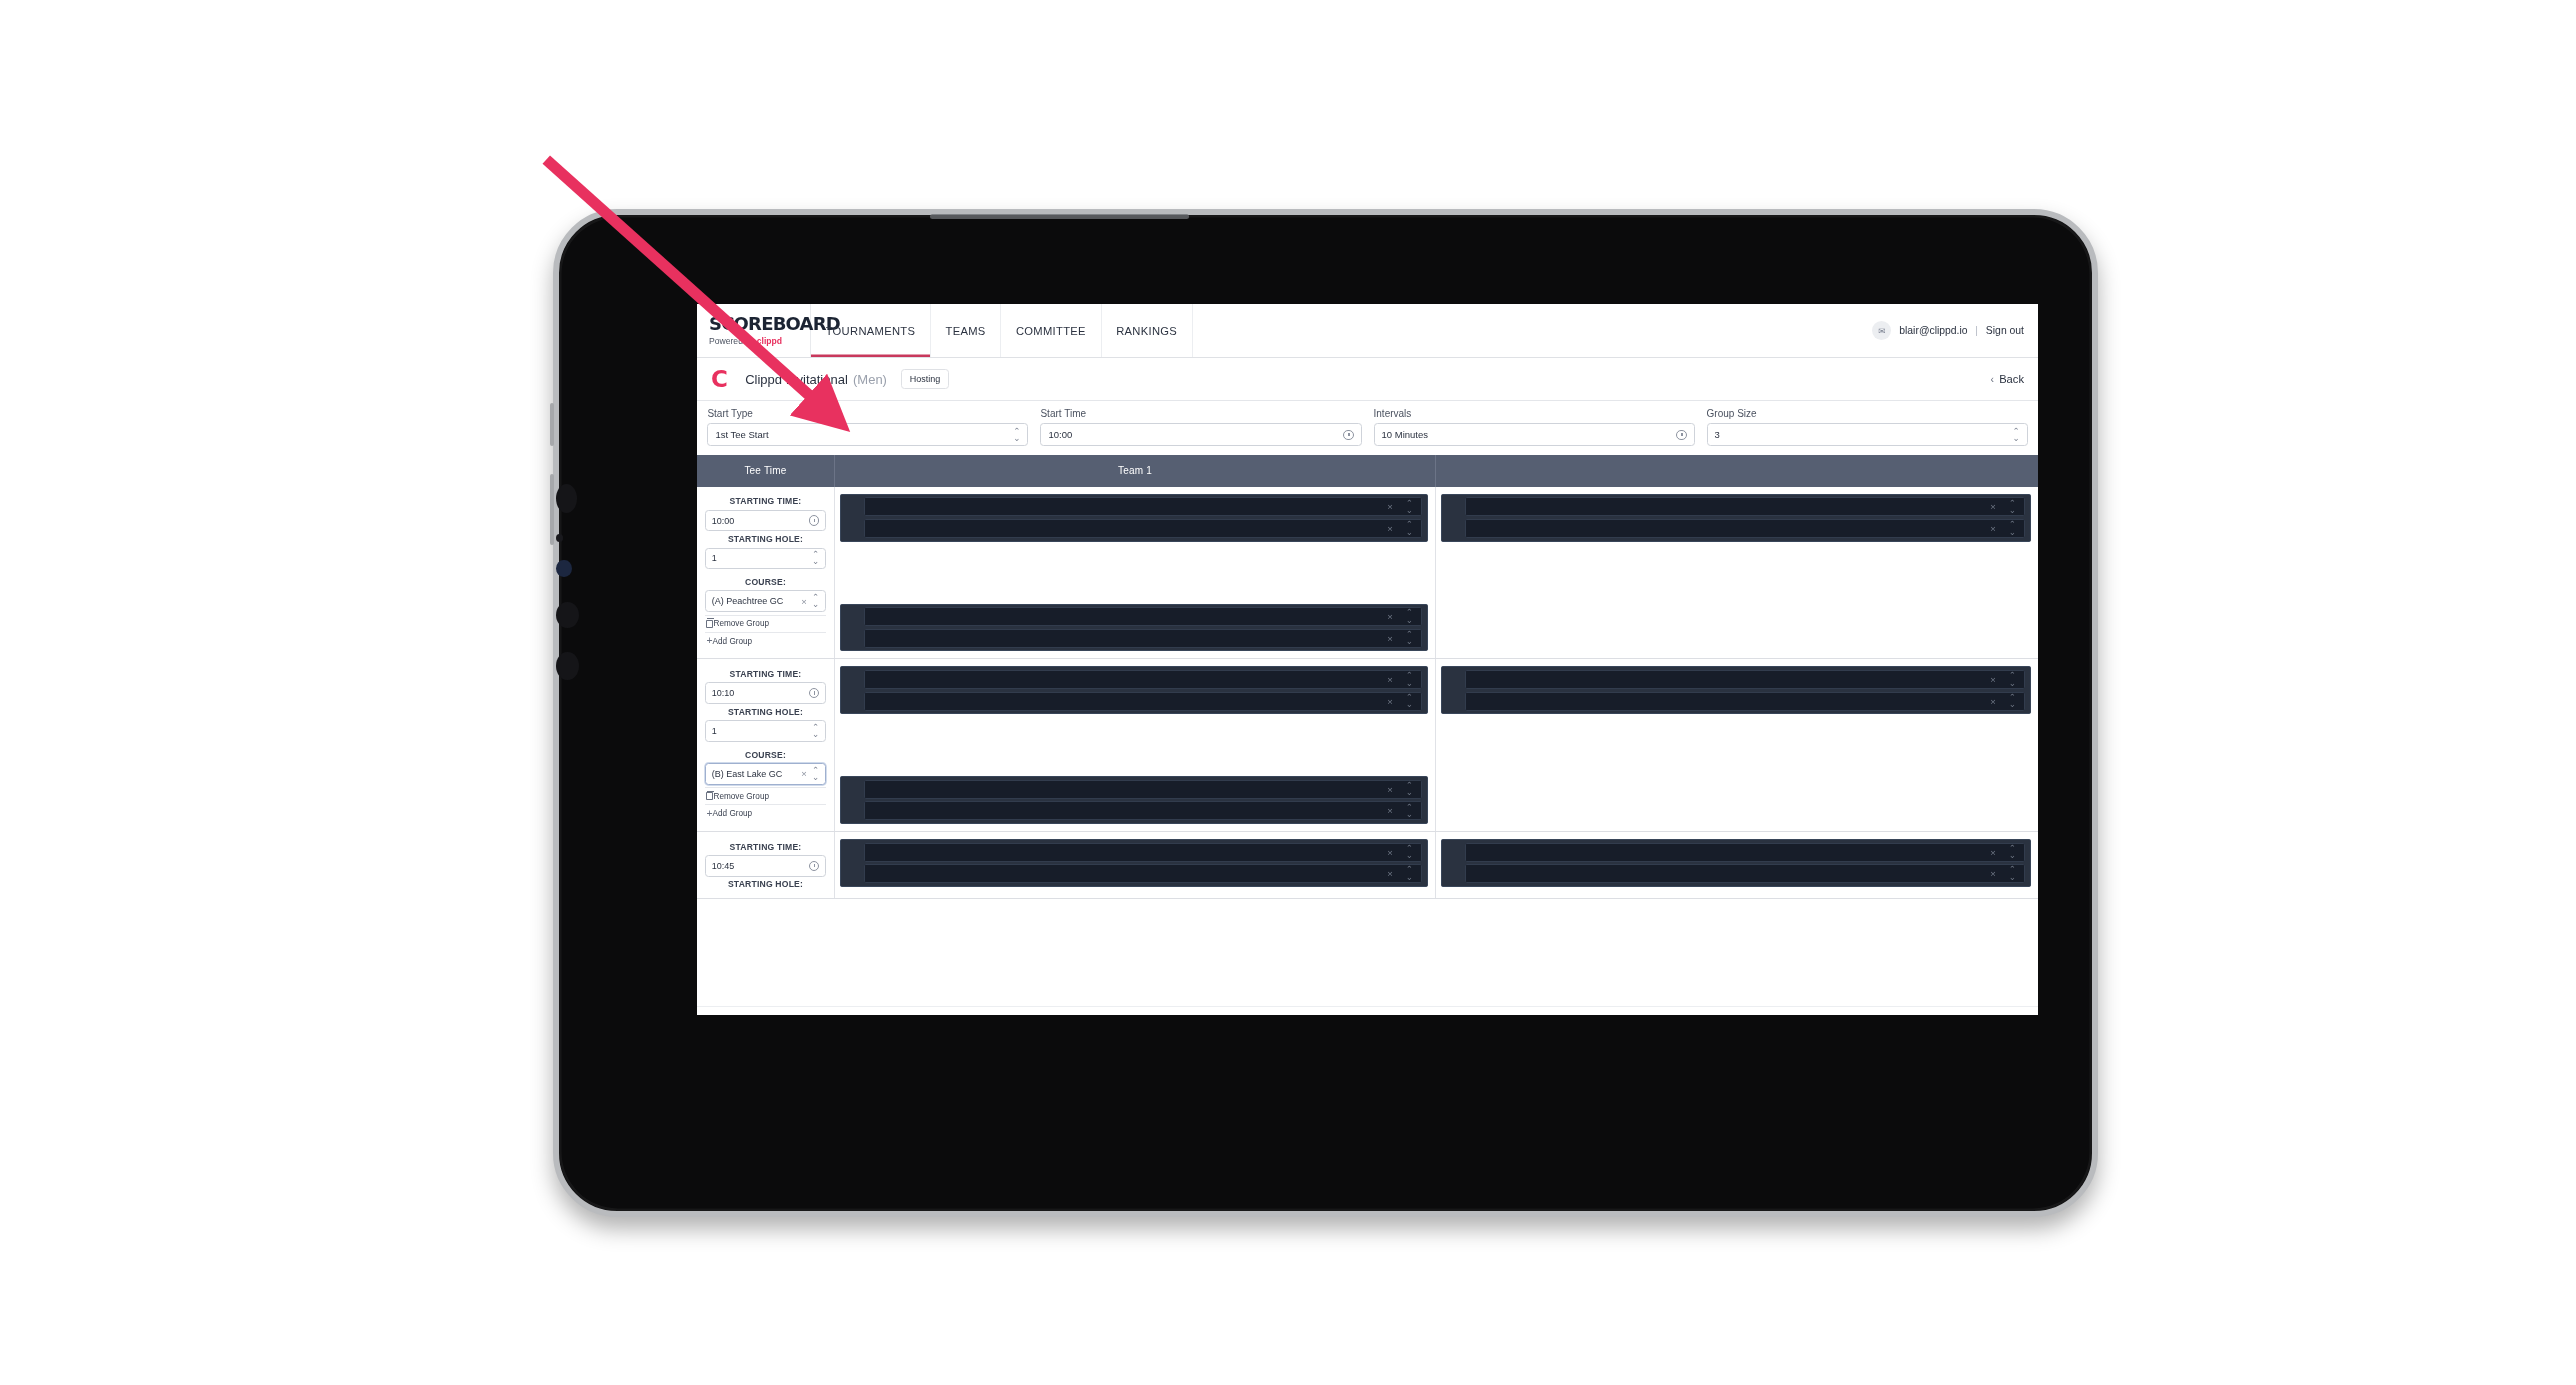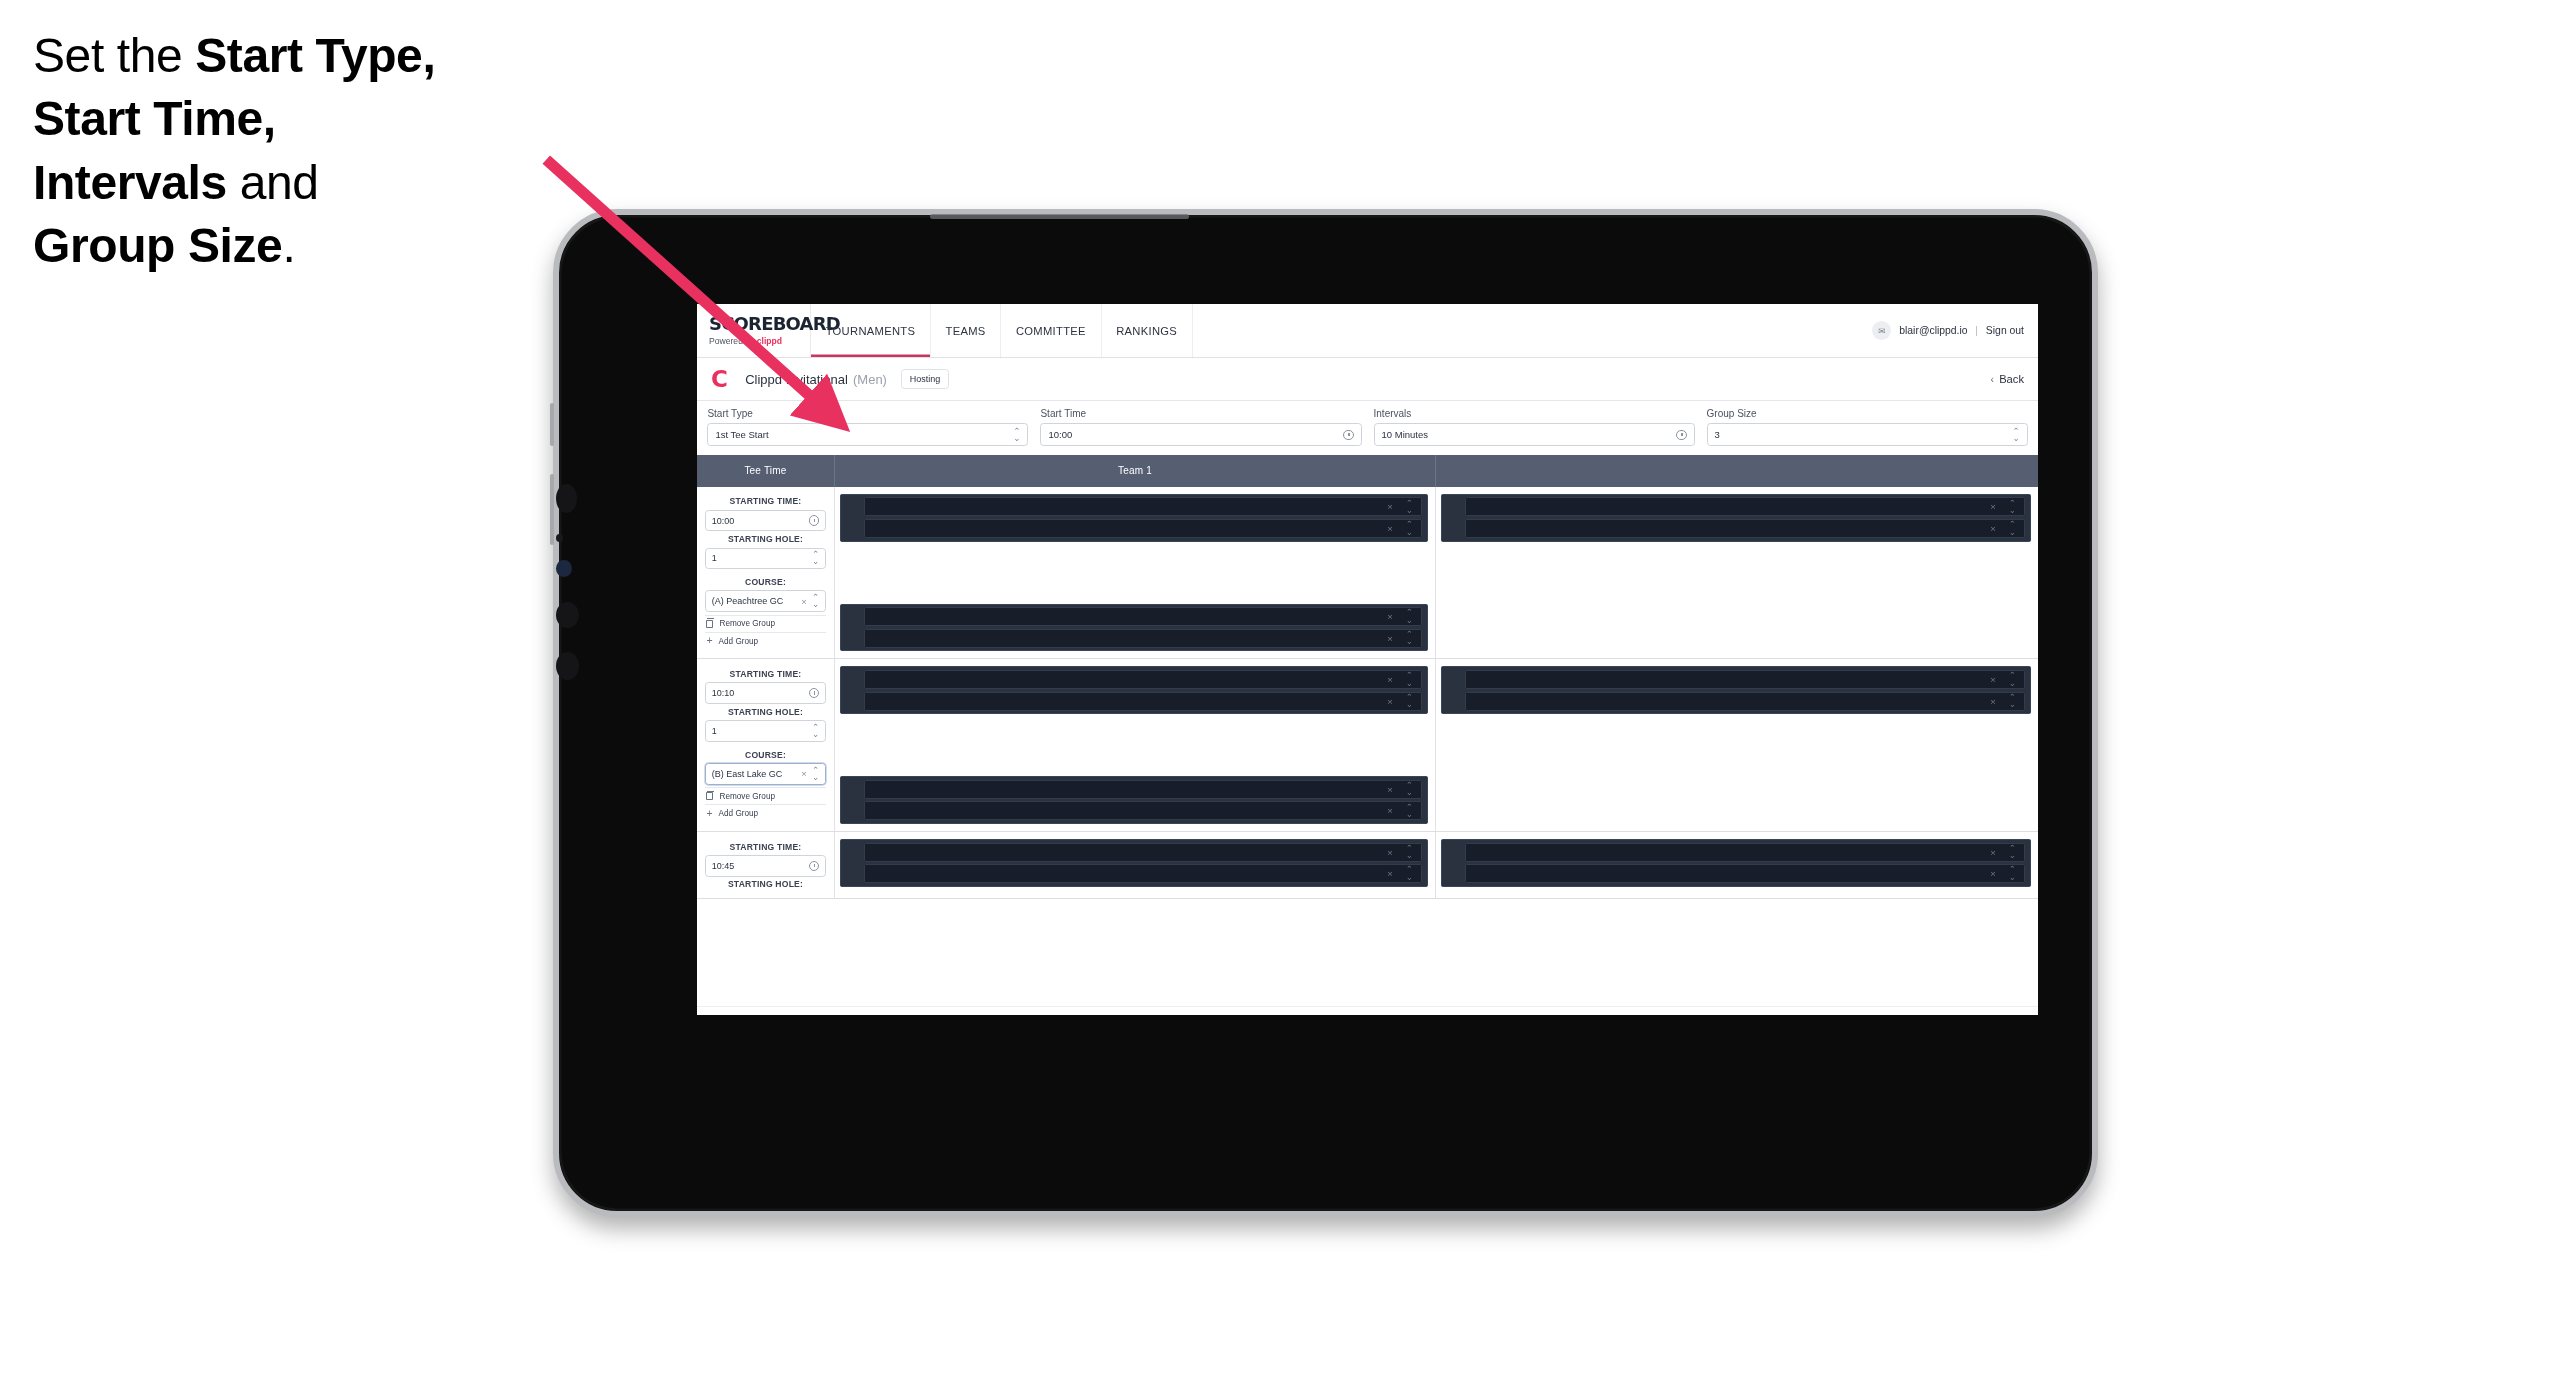--- a/index.html
+++ b/index.html
@@ -172,21 +172,21 @@
   }
   .mini-ctl {
     height: 21.6px; border: 0.9px solid #cfd3da; border-radius: 3.5px;
     background: #fff; display: flex; align-items: center;
     padding: 0 6px; font-size: 9px; color: #2b3240; margin-bottom: 2.6px;
   }
   .mini-ctl.focus { border-color: #9fb0cf; box-shadow: 0 0 0 0.9px #cfdaeb; }
   .mini-ctl .val { flex: 1; }
   .ico-x { font-size: 9.5px; color: #8d93a0; margin-right: 5.2px; }
   .grp-action {
-    display: flex; align-items: center; gap: 6px;
+    display: flex; align-items: center; gap: 0;
     font-size: 8.2px; color: #3a4150; padding: 3.5px 1.7px;
     border-top: 0.9px solid #e6e8ec; cursor: pointer;
   }
   .grp-action:first-of-type { border-top: none; margin-top: 2.6px; }
   .ico-trash {
     width: 7px; height: 7.8px; border: 0.9px solid #6a7180;
     border-radius: 0.9px; position: relative;
   }
   .ico-trash::before {
     content:""; position:absolute; top:-2.6px; left:0px;
@@ -225,26 +225,20 @@
   .btn-save { background: #e8315f; color: #fff; padding: 6px 14.7px; }
 
   
   .arrow { position: absolute; left: 0; top: 0; pointer-events: none; }
 </style>
 </head>
 <body>
 
 <div class="stage">
 
-  <div class="headline">
-    <span>Set the </span><b>Start Type,</b><br>
-    <b>Start Time,</b><br>
-    <b>Intervals</b><span> and</span><br>
-    <b>Group Size</b><span>.</span>
-  </div>
 
   <div class="tablet">
     <div class="tablet-inner-gloss"></div>
     <div class="top-slot"></div>
     <div class="side-btn sb1"></div>
     <div class="side-btn sb2"></div>
     <div class="cam-dot cam-a"></div>
     <div class="cam-dot cam-b"></div>
     <div class="cam-dot cam-c"></div>
     <div class="cam-dot cam-d"></div>

